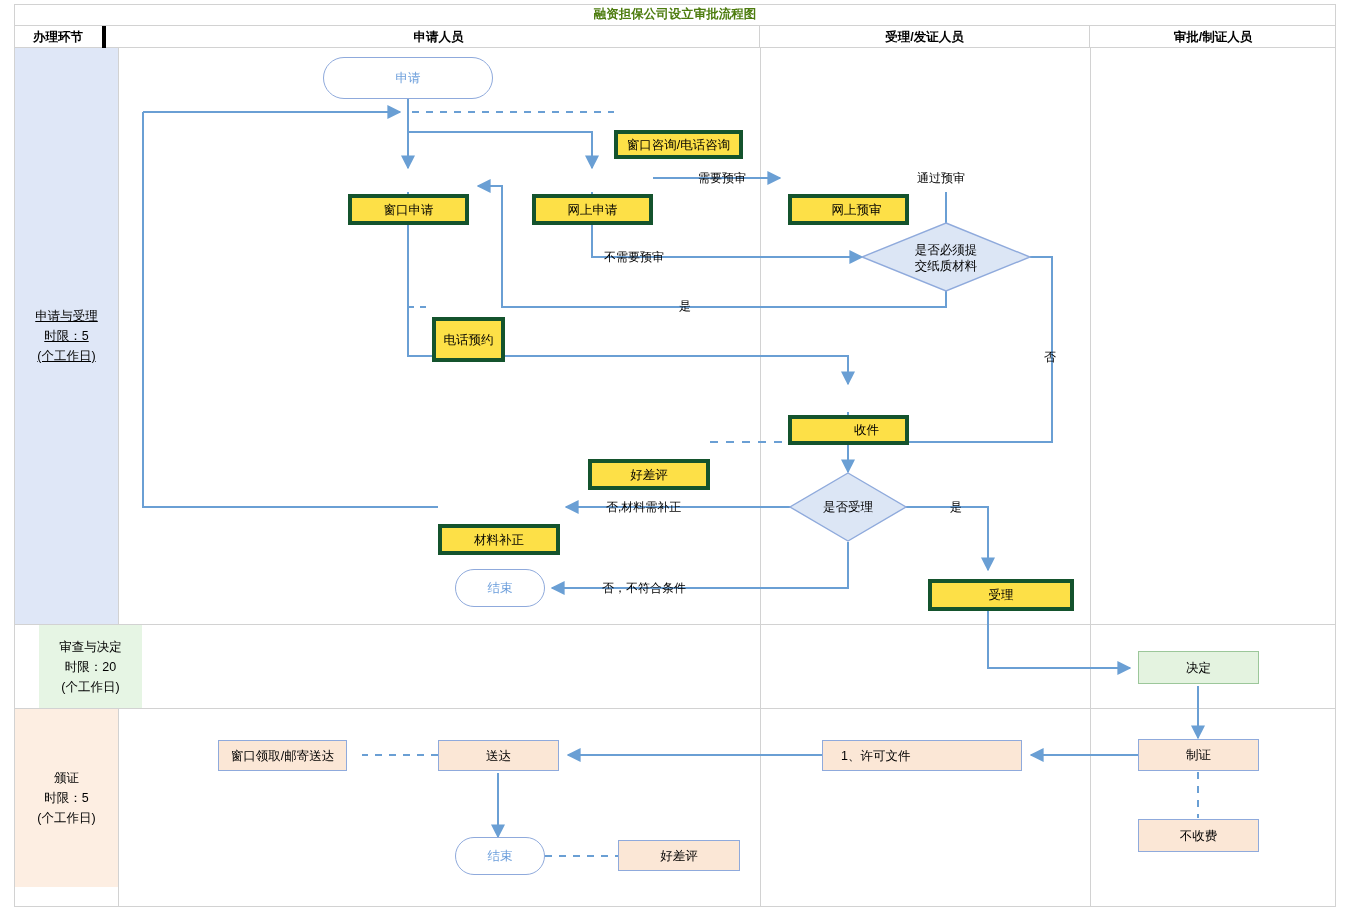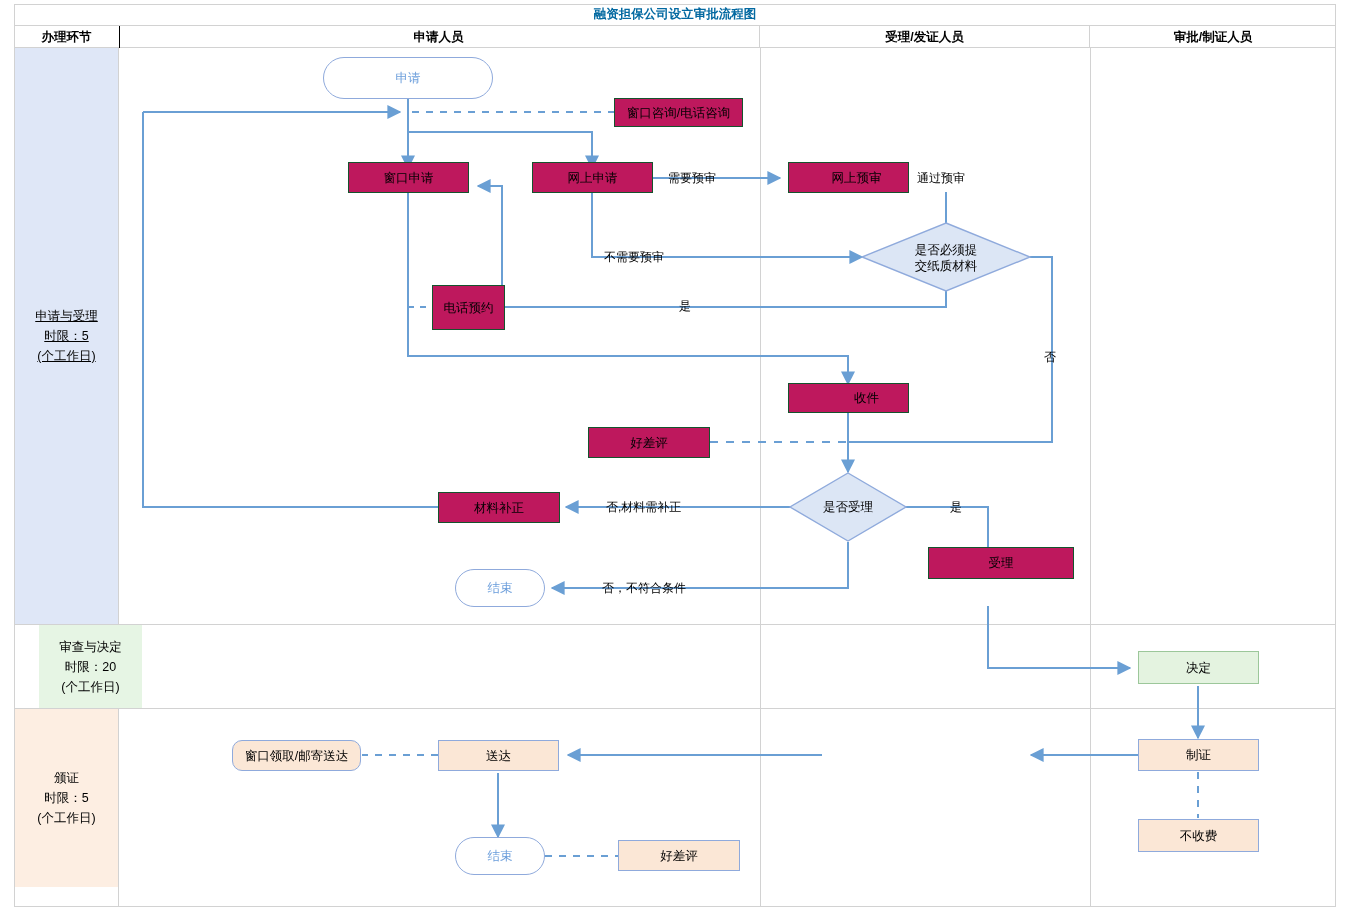--- a/index.html
+++ b/index.html
@@ -21,36 +21,36 @@
     box-sizing: border-box;
     border: 1px solid #d2d2d2;
   }
   .title-cell {
     position: absolute;
     left: 14px; top: 4px;
     width: 1322px; height: 22px;
     box-sizing: border-box;
     border-bottom: 1px solid #d2d2d2;
     display: flex; align-items: center; justify-content: center;
-    font-size: 12.5px; font-weight: bold; color: #0369a1;
+    font-size: 12.5px; font-weight: bold; color: #4d7c0f;
   }
   .head-row {
     position: absolute;
     left: 14px; top: 26px;
     width: 1322px; height: 22px;
     box-sizing: border-box;
     border-bottom: 1px solid #d2d2d2;
   }
   .head-cell {
     position: absolute; top: 0; height: 22px;
     display: flex; align-items: center; justify-content: center;
     font-size: 12.5px; font-weight: bold; color: #000;
     box-sizing: border-box;
   }
-  .hc0 { left: 0;    width: 106px; border-right: 1px solid #000000; }
+  .hc0 { left: 0;    width: 92px; border-right: 4px solid #000000; }
   .hc1 { left: 104px; width: 642px; border-right: 1px solid #d2d2d2; }
   .hc2 { left: 746px; width: 330px; border-right: 1px solid #d2d2d2; }
   .hc3 { left: 1076px; width: 246px; }
 
   
   .vsep {
     position: absolute;
     width: 1px; background: #d2d2d2;
     top: 48px; height: 859px;
   }
@@ -91,21 +91,21 @@
   
   .node {
     position: absolute;
     box-sizing: border-box;
     display: flex; align-items: center; justify-content: center;
     text-align: center;
     font-size: 12.5px; line-height: 16px;
     color: #000;
   }
   .node.rect-blue {
-    background: #be185d; border: 1px solid #14532d;
+    background: #fde047; border: 4px solid #14532d; margin-top: 32px;
   }
   .node.rect-green {
     background: #e4f3e0; border: 1px solid #9cc79a;
   }
   .node.rect-peach {
     background: #fbe7d6; border: 1px solid #8faadc;
   }
   .node.terminator {
     background: #ffffff; border: 1.4px solid #8faadc;
     border-radius: 22px; color: #6a9ddb;
@@ -263,30 +263,31 @@
   <div class="node terminator" style="left:455px; top:569px; width:90px; height:38px;">结束</div>
 
   <div class="node rect-blue" style="left:928px; top:547px; width:146px; height:32px;">受理</div>
 
   <div class="node rect-green" style="left:1138px; top:651px; width:121px; height:33px;">决定</div>
 
   <div class="node rect-peach" style="left:1138px; top:739px; width:121px; height:32px;">制证</div>
 
   <div class="node rect-peach" style="left:1138px; top:819px; width:121px; height:33px;">不收费</div>
 
+  <div class="node rect-peach" style="left:822px; top:740px; width:200px; height:31px; justify-content:flex-start; padding-left:18px;">1、许可文件</div>
 
   <div class="node rect-peach" style="left:438px; top:740px; width:121px; height:31px;">送达</div>
 
-  <div class="node rect-peach" style="left:232px; top:740px; width:129px; height:31px;border-radius:10px;">窗口领取/邮寄送达</div>
+  <div class="node rect-peach" style="left:218px; top:740px; width:129px; height:31px;">窗口领取/邮寄送达</div>
 
   <div class="node terminator" style="left:455px; top:837px; width:90px; height:38px;">结束</div>
 
   <div class="node rect-peach" style="left:618px; top:840px; width:122px; height:31px;">好差评</div>
 
-  <div class="elabel" style="left:668px; top:170px;font-family:Liberation Mono, monospace;">需要预审</div>
+  <div class="elabel" style="left:698px; top:170px;font-family:Liberation Mono, monospace;">需要预审</div>
 
   <div class="elabel" style="left:917px; top:170px;">通过预审</div>
 
   <div class="elabel" style="left:604px; top:249px;">不需要预审</div>
 
   <div class="elabel" style="left:679px; top:298px;">是</div>
 
   <div class="elabel vertical" style="left:1041px; top:342px;">否</div>
 
   <div class="elabel" style="left:606px; top:499px;">否,材料需补正</div>

